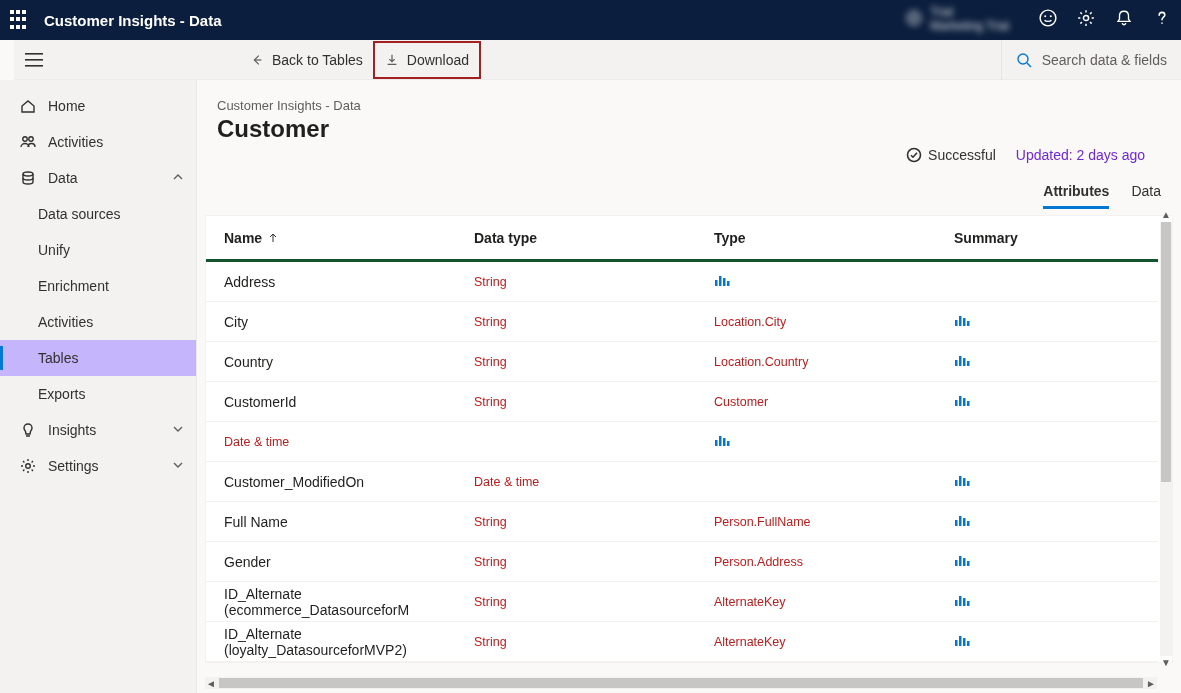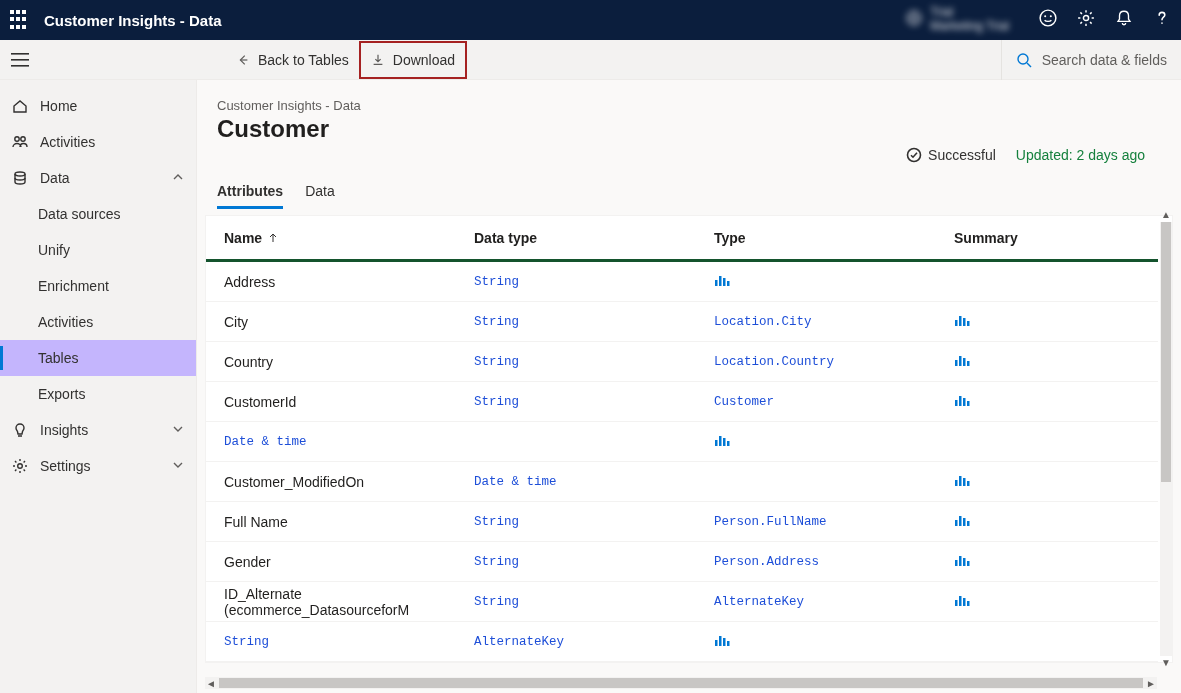--- a/index.html
+++ b/index.html
@@ -12,63 +12,63 @@
 .app-title { font-size: 15px; font-weight: 600; }
 .topbar-spacer { flex: 1; }
 .topbar-env { display: flex; align-items: center; gap: 8px; margin-right: 30px; filter: blur(3px); opacity:.85;}
 .topbar-env .env-icon svg { fill:#fff; width:16px; height:16px; }
 .env-text { font-size: 12px; line-height: 1.15; }
 .topbar-icons { display: flex; align-items: center; gap: 20px; }
 .topbar-icons svg { width: 18px; height: 18px; fill: #fff; }
 .topbar-icon-btn { cursor: pointer; }
 
 
-.commandbar { height: 40px; background: #f3f2f1; display: flex; align-items: center; border-bottom: 1px solid #edebe9; }
+.commandbar { height: 40px; background: #f3f2f1; display: flex; align-items: center; border-bottom: 1px solid #edebe9; margin-left: 14px; }
 .hamburger { width: 40px; height: 40px; display: flex; align-items: center; justify-content: center; cursor: pointer; }
 .hamburger svg { width: 18px; height: 14px; fill: #323130; }
 .commandbar-left { display:flex; align-items:center; margin-left: 186px; gap: 0; }
 .cmd-btn { height: 40px; display: flex; align-items: center; gap: 8px; padding: 0 10px; font-size: 14px; color: #323130; cursor: pointer; }
 .cmd-btn svg { width: 14px; height: 14px; fill: #605e5c; }
 .cmd-download { border: 2px solid #a52121; height: 24px; padding: 17px 10px; }
 .commandbar-spacer { flex:1; }
 .search-area { display:flex; align-items:center; gap:10px; padding: 0 14px; height:40px; border-left: 1px solid #e5e3e0; color:#605e5c; font-size:14px; cursor:pointer; }
 .search-area svg { width:16px; height:16px; fill:#0078d4; stroke:#0078d4; }
 
 
 .shell { display: flex; height: calc(693px - 40px - 40px); }
 .sidebar { width: 197px; background: #f3f2f1; border-right: 1px solid #edebe9; padding-top: 8px; }
-.nav-item { display: flex; align-items: center; height: 36px; padding: 0 12px; gap: 12px; font-size: 14px; color: #323130; cursor: pointer; position: relative; }
+.nav-item { display: flex; align-items: center; height: 36px; padding: 0 20px; gap: 12px; font-size: 14px; color: #323130; cursor: pointer; position: relative; }
 .nav-item.sub { padding-left: 38px; }
 .nav-item svg { width: 16px; height: 16px; fill: none; stroke: #323130; stroke-width:1.4; }
 .nav-item .chev { position: absolute; right: 12px; }
 .nav-item .chev svg{ width:12px; height:12px; stroke:#605e5c;}
 .nav-item.active { background: #c4b5fd; }
 .nav-item.active::before { content:""; position:absolute; left:0; top:6px; bottom:6px; width:3px; background:#0078d4; }
 
 
 .main { flex: 1; background: #faf9f8; overflow: hidden; position:relative; }
 .content-pad { padding: 18px 20px 0 20px; }
 .breadcrumb { font-size: 13px; color: #605e5c; margin-bottom: 2px; font-weight:400; }
 .page-title { font-size: 24px; font-weight: 600; color: #201f1e; }
 .status-row { display: flex; align-items: center; justify-content: flex-end; gap: 20px; padding: 4px 36px 14px 20px; font-size: 14px; color: #323130; }
 .status-row .status { display:flex; align-items:center; gap:6px; }
 .status-row .status svg{ width:16px; height:16px; fill:none; stroke:#323130; stroke-width:1.6;}
-.status-row .updated { color:#15803d; }
-
-.tabs { display:flex; gap: 22px; padding: 0 20px; border-bottom: 0; }
+.status-row .updated { color:#6d28d9; }
+
+.tabs { display:flex; gap: 22px; padding: 0 20px; border-bottom: 0; justify-content: flex-end; }
 .tab { font-size:14px; color:#323130; padding: 6px 0 10px 0; cursor:pointer; position:relative; }
 .tab.active { font-weight:600; }
 .tab.active::after { content:""; position:absolute; left:0; right:0; bottom:0; height:3px; background:#0078d4; }
 
 .table-wrap { background:#fff; margin: 6px 8px 0 8px; border:1px solid #f3f2f1; position:relative; padding-right:14px;}
 .thead, .trow { display:grid; grid-template-columns: 250px 240px 240px 1fr; align-items:center; padding: 0 18px; }
 .thead { height: 46px; font-size:14px; font-weight:600; color:#201f1e; border-bottom:3px solid #14532d; }
 .thead .sort svg{ width:10px; height:10px; stroke:#323130; fill:none; margin-left:6px;}
 .trow { height: 40px; font-size:13px; border-bottom:1px solid #f3f2f1; color:#323130; }
-.trow .dtype, .trow .tcol { color:#1d4ed8; font-size:12.5px;font-family:Liberation Mono, monospace; }
+.trow .dtype, .trow .tcol { color:#b91c1c; font-size:12.5px; }
 .trow .name { font-size:14px; color:#201f1e; }
 .summary-icon svg { width:16px; height:12px; fill:#0078d4; }
 
 .vscroll-track { position:absolute; right:0; top:6px; bottom:6px; width:12px; background:#f3f2f1; }
 .vscroll-thumb { position:absolute; right:1px; top:6px; width:10px; height:260px; background:#c8c6c4; border-radius:0; }
 .vscroll-arrow { position:absolute; right:1px; width:10px; height:10px; color:#605e5c; font-size:10px; text-align:center; line-height:10px; }
 .vsa-top{ top:-6px;} .vsa-bot{ bottom:-6px;}
 
 .hscroll { position:absolute; left:8px; right:24px; bottom:4px; height:12px; background:#f3f2f1; display:flex; align-items:center; }
 .hscroll .harrow { width:12px; text-align:center; color:#605e5c; font-size:10px; }
@@ -345,20 +345,21 @@
             <div class="dtype">String</div>
             <div class="tcol">AlternateKey</div>
             <div class="summary-icon"><svg viewBox="0 0 16 12">
                 <rect x="1" y="6" width="2.5" height="6"></rect>
                 <rect x="5" y="2" width="2.5" height="10"></rect>
                 <rect x="9" y="4" width="2.5" height="8"></rect>
                 <rect x="13" y="7" width="2.5" height="5"></rect>
               </svg></div>
           </div>
           <div class="trow">
+            <div class="name">ID_Alternate (loyalty_DatasourceforMVP2)</div>
             <div class="dtype">String</div>
             <div class="tcol">AlternateKey</div>
             <div class="summary-icon"><svg viewBox="0 0 16 12">
                 <rect x="1" y="6" width="2.5" height="6"></rect>
                 <rect x="5" y="2" width="2.5" height="10"></rect>
                 <rect x="9" y="4" width="2.5" height="8"></rect>
                 <rect x="13" y="7" width="2.5" height="5"></rect>
               </svg></div>
           </div>
         </div>

